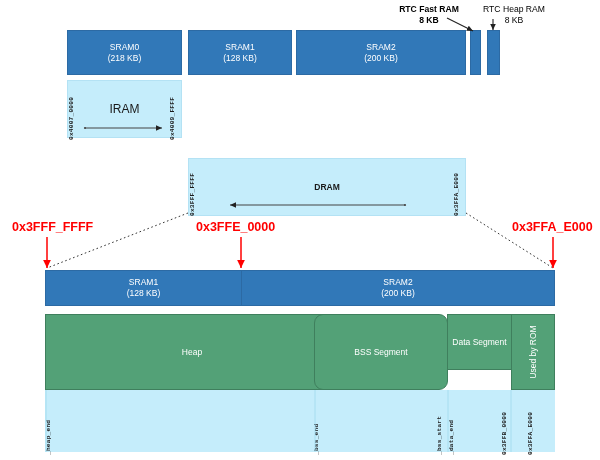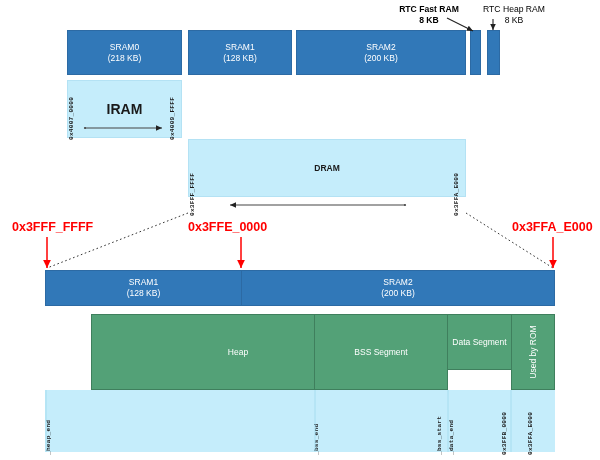--- a/index.html
+++ b/index.html
@@ -133,52 +133,52 @@
       <span class="l1">SRAM2</span>
       <span class="l2">(200 KB)</span>
     </div>
   </div>
 
   <div class="blk blue" style="left:470px; top:30px; width:11px; height:45px;"></div>
 
   <div class="blk blue" style="left:487px; top:30px; width:13px; height:45px;"></div>
 
   <div class="blk lightblue" style="left:67px; top:80px; width:115px; height:58px;">
-    <span style="font-weight:bold; font-size:14px;">IRAM</span>
+    <span style="font-weight:normal; font-size:12px;">IRAM</span>
   </div>
   <div class="vlabel vlabel-bold" style="left:75px; top:133px;">0x4007_0000</div>
   <div class="vlabel vlabel-bold" style="left:176px; top:133px;">0x4009_FFFF</div>
 
-  <div class="blk lightblue" style="left:188px; top:139px; width:278px; height:58px;">
+  <div class="blk lightblue" style="left:188px; top:158px; width:278px; height:58px;">
     <span style="font-weight:bold; font-size:8.5px;">DRAM</span>
   </div>
   <div class="vlabel vlabel-bold" style="left:196px; top:209px;">0x3FFF_FFFF</div>
   <div class="vlabel vlabel-bold" style="left:460px; top:209px;">0x3FFA_E000</div>
 
   <div class="redlabel" style="left:12px; top:220px;">0x3FFF_FFFF</div>
-  <div class="redlabel" style="left:188px; top:220px;">0x3FFE_0000</div>
+  <div class="redlabel" style="left:196px; top:220px;">0x3FFE_0000</div>
   <div class="redlabel" style="left:512px; top:220px;">0x3FFA_E000</div>
 
   <div class="blk blue" style="left:45px; top:270px; width:197px; height:36px;">
     <div>
       <span class="l1">SRAM1</span>
       <span class="l2">(128 KB)</span>
     </div>
   </div>
   <div class="blk blue" style="left:241px; top:270px; width:314px; height:36px;">
     <div>
       <span class="l1">SRAM2</span>
       <span class="l2">(200 KB)</span>
     </div>
   </div>
 
-  <div class="blk green" style="left:45px; top:314px; width:294px; height:76px;margin-left:46px;">
+  <div class="blk green" style="left:45px; top:314px; width:294px; height:76px;">
     <span>Heap</span>
   </div>
-  <div class="blk green" style="left:314px; top:314px; width:134px; height:76px;">
+  <div class="blk green" style="left:314px; top:314px; width:134px; height:76px;border-radius:9px;">
     <span>BSS Segment</span>
   </div>
   <div class="blk green" style="left:447px; top:314px; width:65px; height:56px;">
     <span>Data Segment</span>
   </div>
   <div class="blk green" style="left:511px; top:314px; width:44px; height:76px;">
     <span style="transform: rotate(-90deg); white-space:nowrap; display:inline-block;">Used by ROM</span>
   </div>
 
   <div class="blk plain-lb" style="left:45px; top:390px; width:510px; height:62px;"></div>

